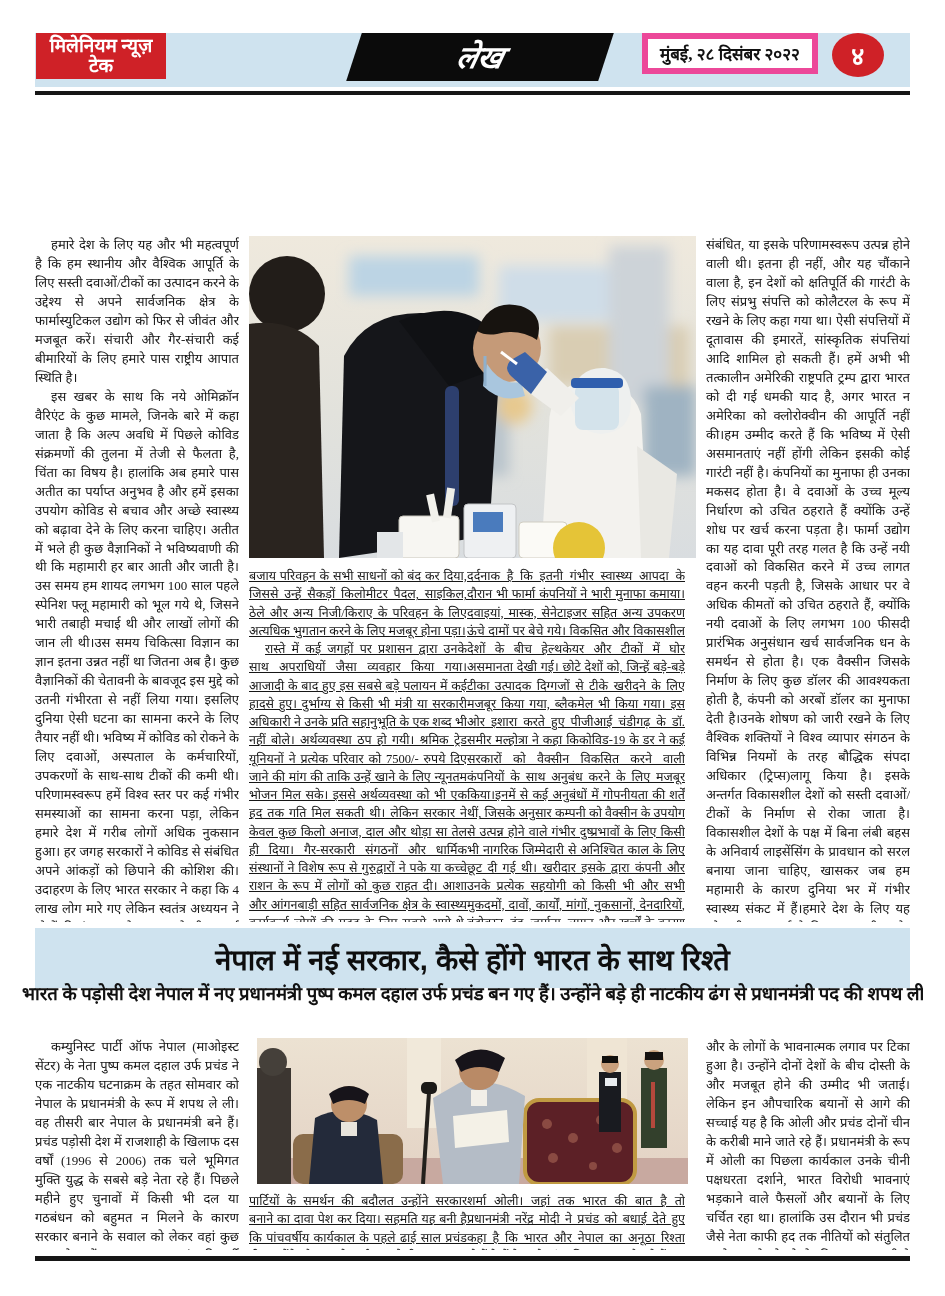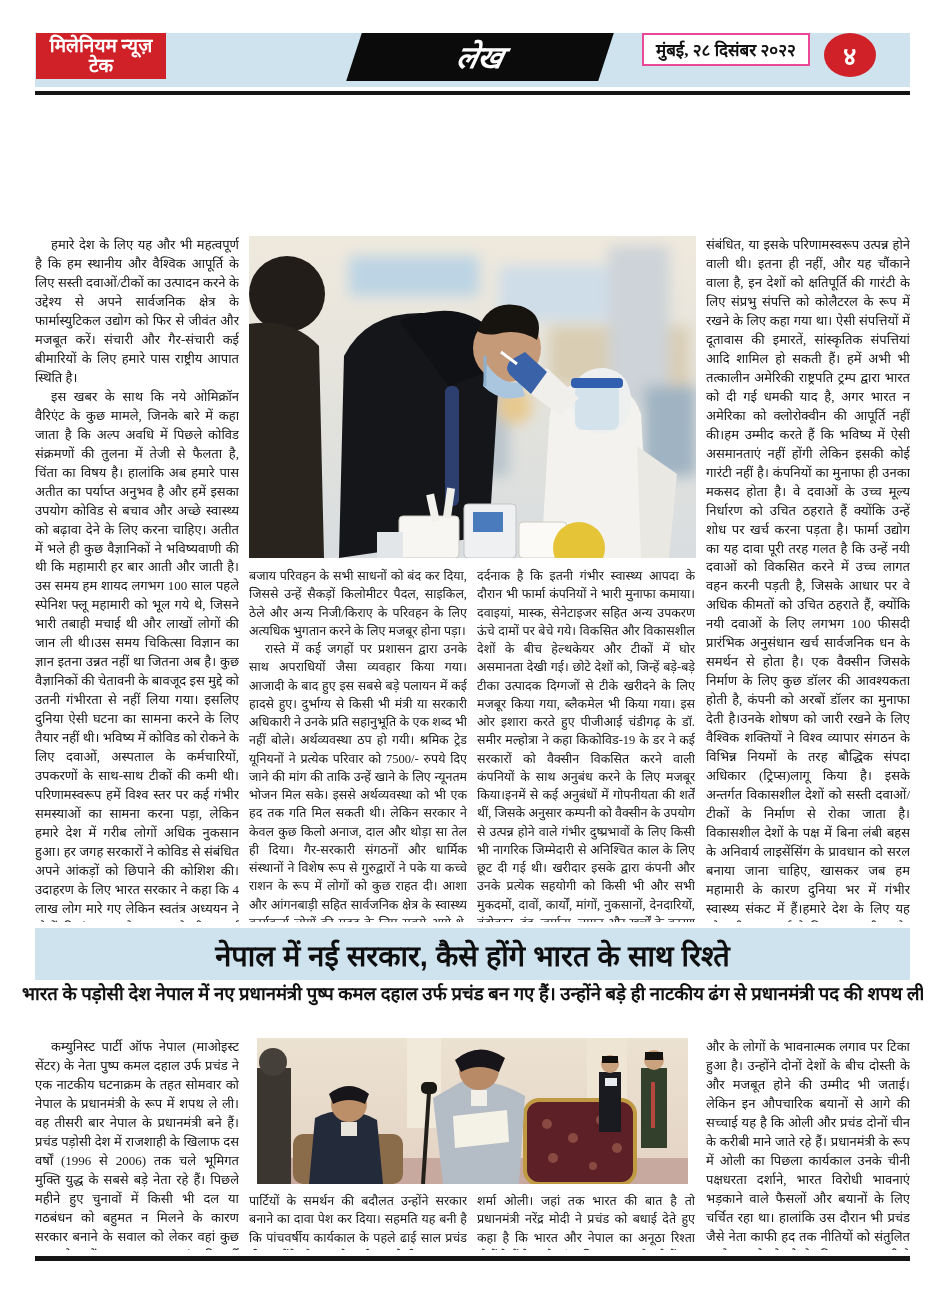--- a/index.html
+++ b/index.html
@@ -10,46 +10,46 @@
   .abs{position:absolute;}
   
   .masthead{left:35px;top:33px;width:875px;height:54px;background:#cfe3ef;
     display:flex;align-items:flex-start;}
   .brand-box{background:#cf2127;color:#fff;font-weight:bold;font-size:19px;
     width:130px;height:46px;margin-left:1px;display:flex;align-items:center;justify-content:center;
     text-align:center;line-height:1.05;overflow:hidden;}
   .section-tag{background:#0b0b0b;color:#fff;width:252px;height:48px;margin-left:188px;
     transform:skewX(-18deg);display:flex;align-items:center;justify-content:center;overflow:visible;}
   .section-tag span{transform:skewX(6deg);font-weight:bold;font-style:italic;font-size:31px;line-height:1;}
-  .date-box{background:#ffffff;border:2px solid #ec4899;color:#111;font-weight:bold;font-size:17px;
+  .date-box{background:#ffffff;border:6px solid #ec4899;color:#111;font-weight:bold;font-size:17px;
     margin-left:36px;padding:3px 12px;white-space:nowrap;overflow:hidden;max-width:210px;}
   .page-num{background:#cf2127;color:#fff;width:52px;height:44px;border-radius:50%;
     margin-left:14px;display:flex;align-items:center;justify-content:center;
     font-size:25px;font-weight:bold;}
   .rule{background:#161616;}
   .rule1{left:35px;top:91px;width:875px;height:4px;}
   .rule2{left:35px;top:1256px;width:875px;height:5px;}
   
   .headline{left:20px;top:98px;width:905px;height:132px;text-align:center;
     font-weight:800;font-size:44px;line-height:1.3;color:#101010;
     font-family:"Liberation Sans","DejaVu Sans",sans-serif;letter-spacing:-0.5px;overflow:hidden;}
   .headline span{display:block;white-space:nowrap;}
   
   .bodyrow{display:flex;gap:10px;overflow:hidden;}
   .col{width:204px;flex:0 0 204px;font-size:13px;line-height:1.46;text-align:justify;overflow:hidden;}
   .mid{width:447px;flex:0 0 447px;display:flex;flex-direction:column;overflow:hidden;}
-  .midcols{display:flex;gap:10px;overflow:hidden;flex:1;}
+  .midcols{display:flex;overflow:hidden;flex:1;text-decoration:underline;}
   .midcols .mcol{width:218px;flex:0 0 218px;font-size:12.5px;line-height:1.46;text-align:justify;overflow:hidden;}
   .para{margin:0;}
   .para.indent{text-indent:16px;}
   
   .a1{left:35px;top:236px;width:875px;height:686px;}
   .photo1{width:447px;height:322px;margin-bottom:9px;flex:0 0 322px;overflow:hidden;}
   
-  .a2band{left:35px;top:928px;width:875px;height:52px;background:#cfe3ef;
+  .a2band{left:35px;top:928px;width:875px;height:60px;background:#cfe3ef;
     display:flex;align-items:center;justify-content:center;overflow:hidden;}
   .a2band h2{margin:0;font-size:29px;font-weight:800;color:#0e0e0e;white-space:nowrap;
     font-family:"Liberation Sans","DejaVu Sans",sans-serif;}
   .a2sub{left:22px;top:982px;width:901px;height:52px;text-align:center;font-weight:bold;
     font-size:18.5px;line-height:1.4;color:#111;overflow:hidden;}
   .a2sub span{display:block;white-space:nowrap;}
   .a2body{left:35px;top:1038px;width:875px;height:212px;}
   .photo2{width:431px;height:146px;margin:0 8px 8px 8px;flex:0 0 146px;overflow:hidden;}
   svg{display:block;}
 </style>

